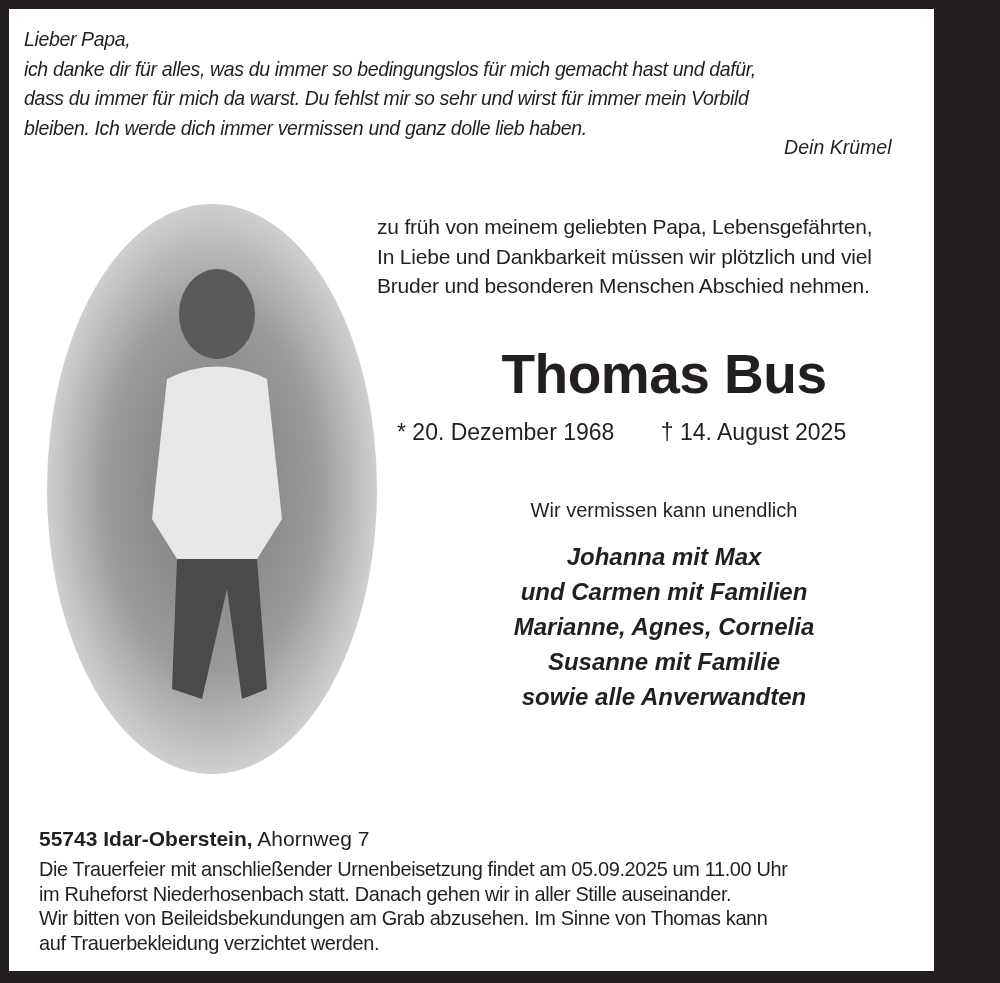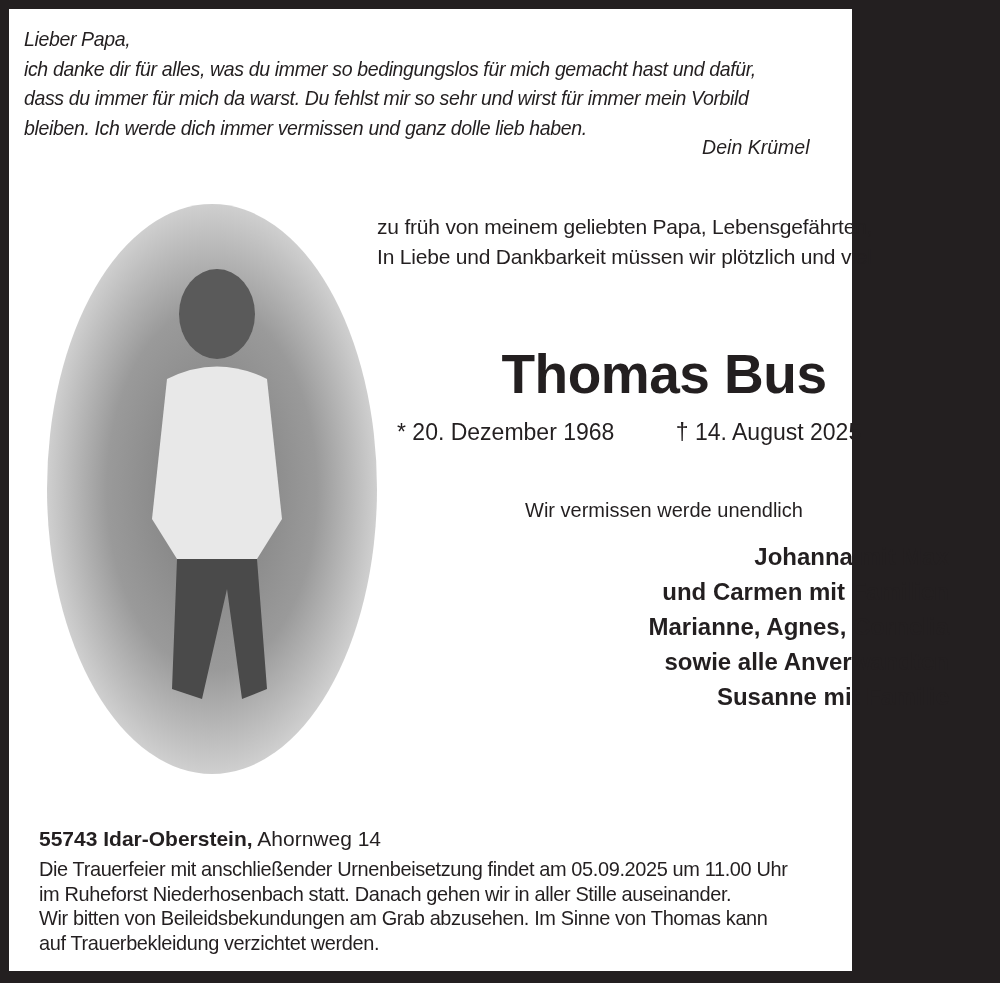--- a/index.html
+++ b/index.html
@@ -1,29 +1,29 @@
 <!DOCTYPE html>
 <html><head>
 <meta charset="utf-8">
 <style>
   html,body{margin:0;padding:0;}
   body{width:1000px;height:983px;background:#231f20;position:relative;overflow:hidden;font-family:"Liberation Sans",sans-serif;color:#231f20;}
-  .paper{position:absolute;left:9px;top:9px;width:843px;height:962px;background:#fff;}
+  .paper{position:absolute;left:9px;top:9px;width:925px;height:962px;background:#fff;}
   .intro{position:absolute;left:15px;top:15px;width:930px;font-family:"Liberation Sans",sans-serif;font-style:italic;font-size:21px;line-height:29.5px;letter-spacing:-0.4px;transform:scaleX(0.93);transform-origin:left top;}
   .intro div{white-space:nowrap;}
   .sign{position:absolute;right:42px;top:126px;font-style:italic;font-size:21px;transform:scaleX(0.93);transform-origin:right top;}
   .photo{position:absolute;left:38px;top:195px;width:330px;height:570px;border-radius:50%;background:radial-gradient(ellipse at center,#7a7a7a 0%,#9a9a9a 45%,#d8d8d8 75%,#fff 100%);overflow:hidden;}
   .photo .figure{position:absolute;left:100px;top:55px;width:140px;height:460px;}
   .announce{position:absolute;left:368px;top:203px;font-size:21px;line-height:29.5px;letter-spacing:-0.2px;}
   .announce div{white-space:nowrap;}
   .name{position:absolute;left:370px;top:333px;width:570px;text-align:center;font-weight:bold;font-size:55px;letter-spacing:-0.5px;}
   .dates{position:absolute;left:388px;top:410px;font-size:23px;white-space:nowrap;}
-  .dates span.death{margin-left:55px;}
+  .dates span.death{margin-left:40px;}
   .miss{position:absolute;left:370px;top:490px;width:570px;text-align:center;font-size:20px;}
-  .family{position:absolute;left:370px;top:530px;width:570px;text-align:right;font-weight:bold;font-size:24px;line-height:35px;}
+  .family{position:absolute;left:370px;top:530px;width:570px;text-align:center;font-weight:bold;font-size:24px;line-height:35px;font-style:italic;}
   .address{position:absolute;left:30px;top:818px;font-size:21px;}
   .address b{font-weight:bold;margin-top:8px;}
   .details{position:absolute;left:30px;top:848px;font-size:21px;line-height:24.5px;letter-spacing:-0.4px;transform:scaleX(0.95);transform-origin:left top;}
   .details div{white-space:nowrap;}
 </style>
 </head>
 <body>
 
 <div class="paper">
   <div class="intro">
@@ -38,38 +38,39 @@
     <svg class="figure" viewBox="0 0 140 460">
       <ellipse cx="70" cy="55" rx="38" ry="45" fill="#5a5a5a"></ellipse>
       <path d="M20 120 Q70 95 120 120 L135 260 L110 300 L30 300 L5 260 Z" fill="#e8e8e8"></path>
       <path d="M30 300 L110 300 L120 430 L95 440 L80 330 L55 440 L25 430 Z" fill="#4a4a4a"></path>
     </svg>
   </div>
 
   <div class="announce">
     <div>zu früh von meinem geliebten Papa, Lebensgefährten,</div>
     <div>In Liebe und Dankbarkeit müssen wir plötzlich und viel</div>
+    <div>Bruder und besonderen Menschen Abschied nehmen.</div>
   </div>
 
   <div class="name">Thomas Bus</div>
   <div class="dates">
     <span>* 20. Dezember 1968</span>
     <span class="death">† 14. August 2025</span>
   </div>
 
-  <div class="miss">Wir vermissen werde unendlich</div>
+  <div class="miss">Wir vermissen kann unendlich</div>
   <div class="family">
     <div>Johanna mit Max</div>
     <div>und Carmen mit Familien</div>
     <div>Marianne, Agnes, Cornelia</div>
+    <div>Susanne mit Familie</div>
     <div>sowie alle Anverwandten</div>
-    <div>Susanne mit Familie</div>
   </div>
 
-  <div class="address"><b>55743 Idar-Oberstein,</b><span> Ahornweg 14</span></div>
+  <div class="address"><b>55743 Idar-Oberstein,</b><span> Ahornweg 7</span></div>
 
   <div class="details">
     <div>Die Trauerfeier mit anschließender Urnenbeisetzung findet am 05.09.2025 um 11.00 Uhr</div>
     <div>im Ruheforst Niederhosenbach statt. Danach gehen wir in aller Stille auseinander.</div>
     <div>Wir bitten von Beileidsbekundungen am Grab abzusehen. Im Sinne von Thomas kann</div>
     <div>auf Trauerbekleidung verzichtet werden.</div>
   </div>
 </div>
 
 </body></html>

